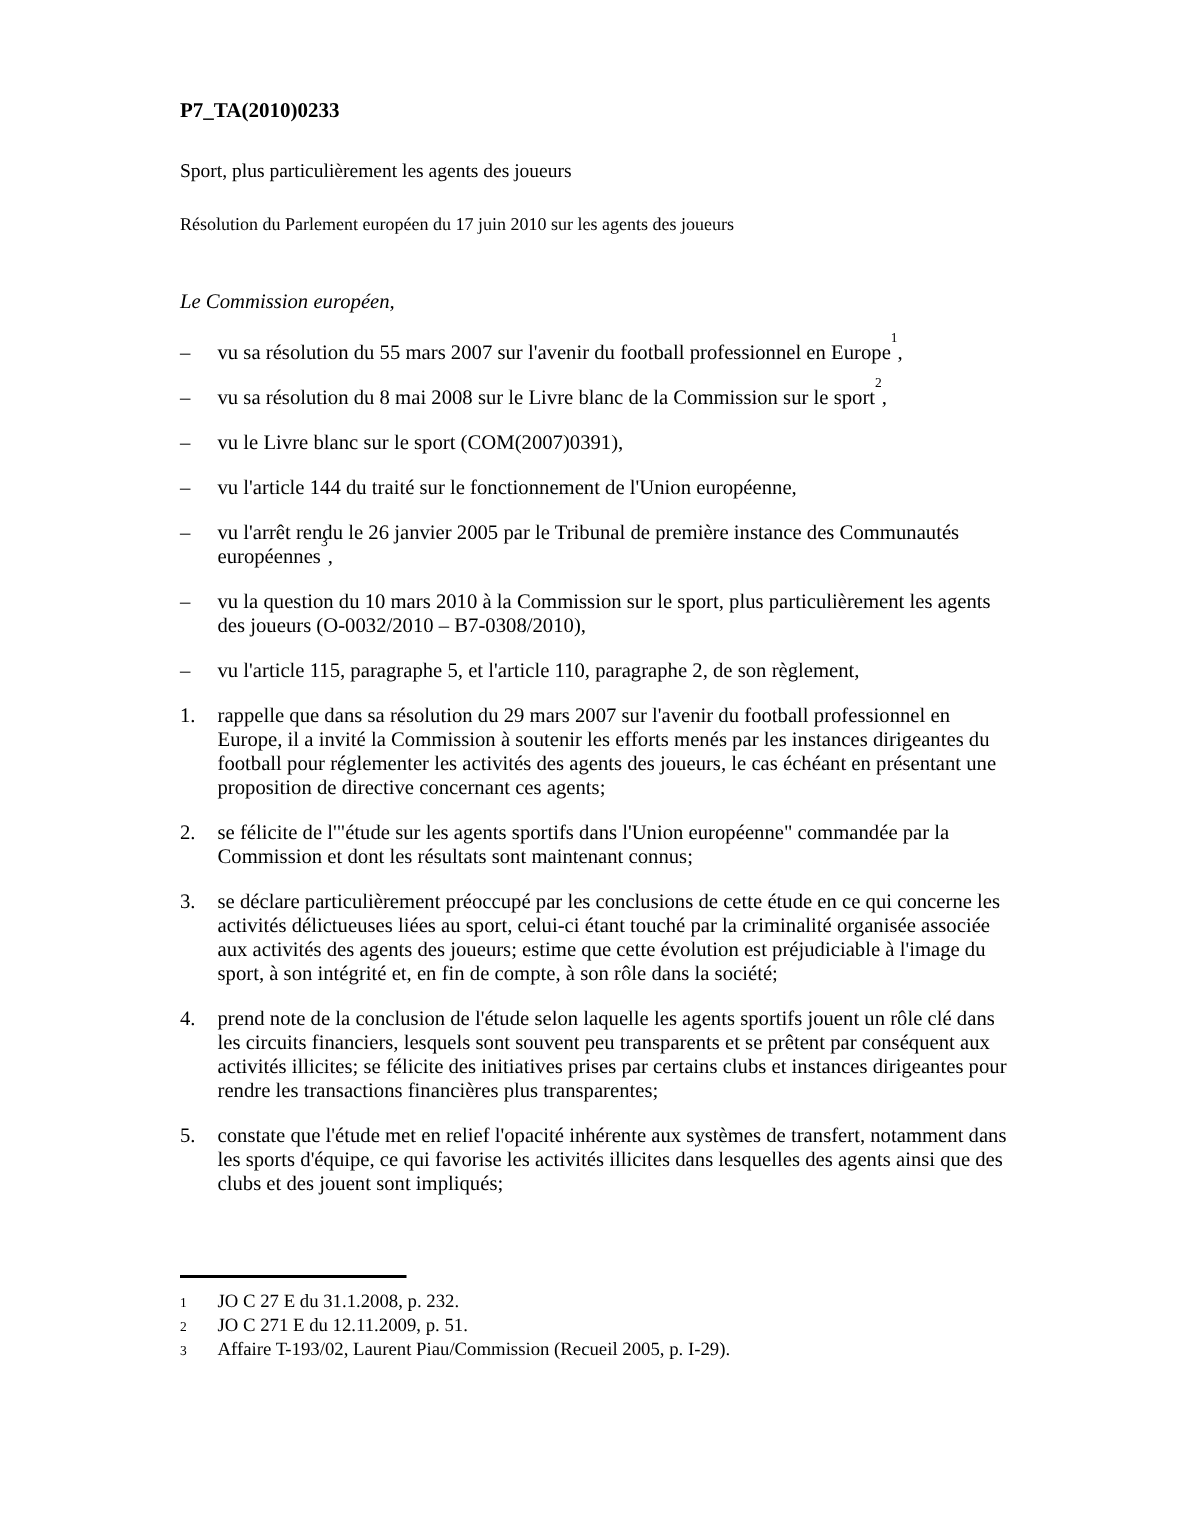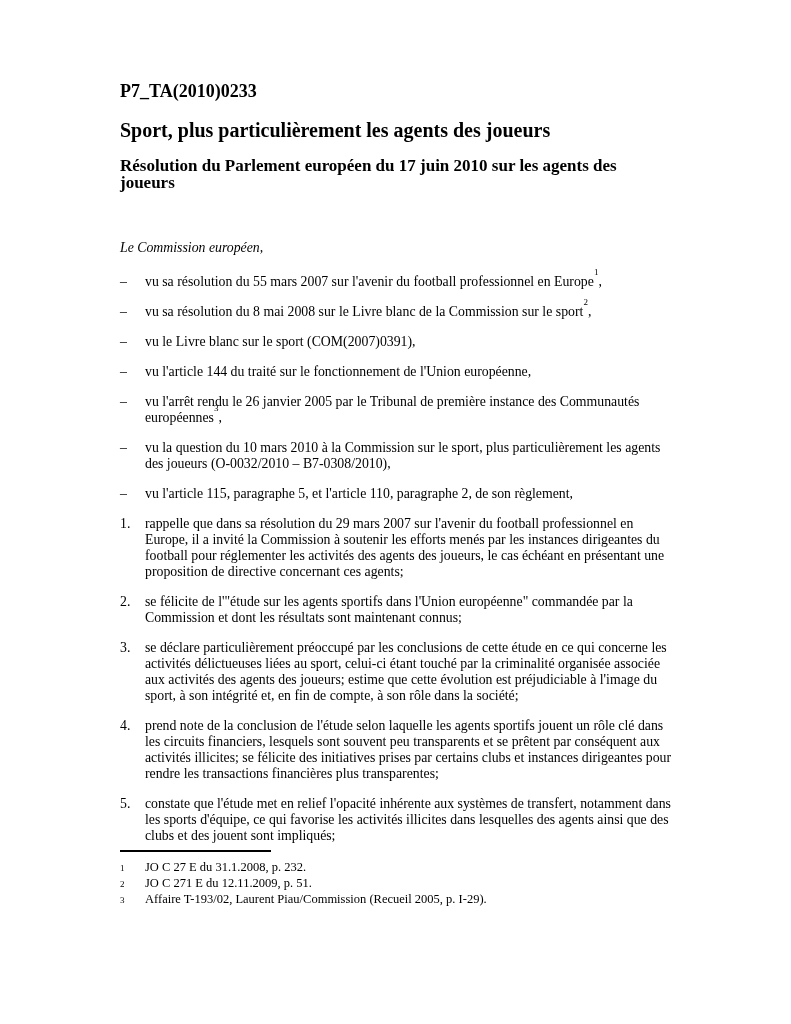--- a/index.html
+++ b/index.html
@@ -14,35 +14,35 @@
     box-sizing: border-box;
     background: #ffffff;
     color: #000000;
     font-family: "Liberation Serif", "DejaVu Serif", serif;
     font-size: 13.8px;
     line-height: 16px;
     padding: 66px 116px 0 120px;
     overflow: hidden;
   }
   .doc-ref {
-    font-size: 18px;
+    font-size: 14px;
     font-weight: bold;
-    margin: 16px 0 20px 0;
+    margin: 0 0 20px 0;
     line-height: 18px;
   }
   .doc-title {
-    font-size: 20px;
-    font-weight: bold;
+    font-size: 13px;
+    font-weight: normal;
     margin: 0 0 17px 0;
     line-height: 20px;
   }
   .doc-subtitle {
-    font-size: 17px;
-    font-weight: bold;
-    margin: 0 0 49px 0;
+    font-size: 12px;
+    font-weight: normal;
+    margin: 0 0 35px 0;
     line-height: 17px;
   }
   .intro {
     font-style: italic;
     margin: 0 0 18px 0;
   }
   .li {
     display: flex;
     margin: 0 0 14px 0;
   }

